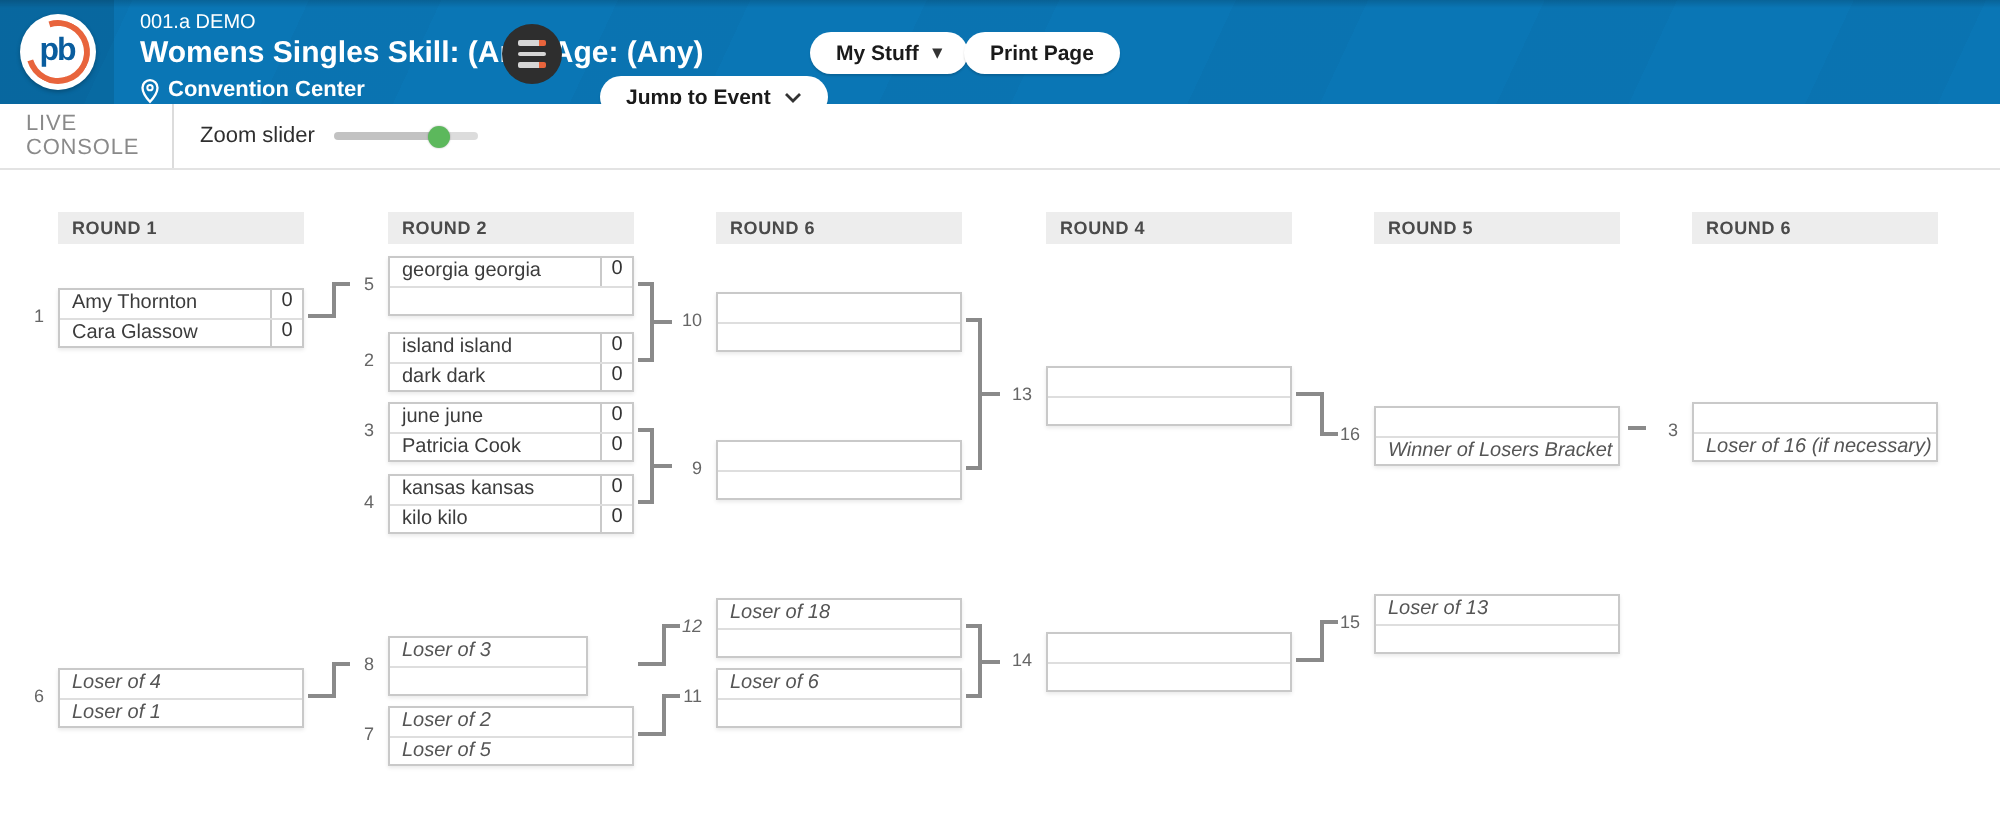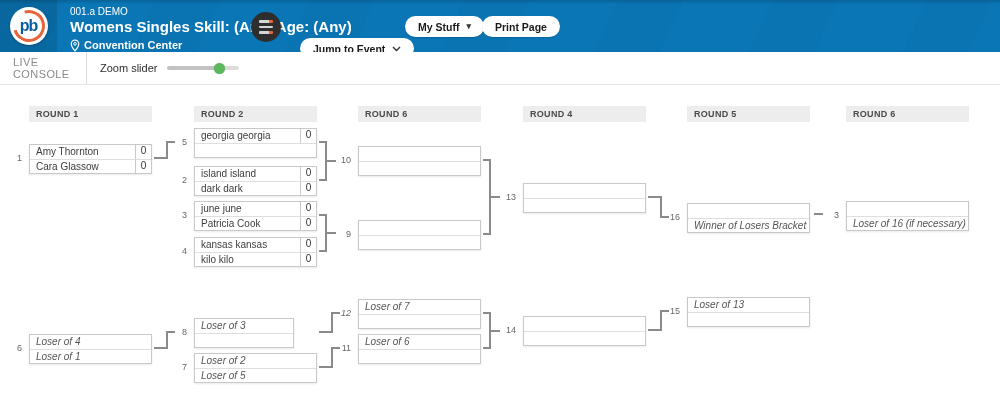--- a/index.html
+++ b/index.html
@@ -157,21 +157,21 @@
         <div class="slot"></div>
         <div class="slot"></div>
       </div>
       <div class="mnum" style="left: 336px; top: 155px;">10</div>
       <div class="match" style="left: 358px; top: 220px; width: 123px;">
         <div class="slot"></div>
         <div class="slot"></div>
       </div>
       <div class="mnum" style="left: 336px; top: 229px;">9</div>
       <div class="match" style="left: 358px; top: 299px; width: 123px;">
-        <div class="slot italic"><span>Loser of 7</span></div>
+        <div class="slot italic"><span>Loser of 18</span></div>
         <div class="slot"></div>
       </div>
       <div class="mnum" style="left: 336px; top: 308px; font-style: italic;">12</div>
       <div class="match" style="left: 358px; top: 334px; width: 123px;">
         <div class="slot italic"><span>Loser of 6</span></div>
         <div class="slot"></div>
       </div>
       <div class="mnum" style="left: 336px; top: 343px;">11</div>
       <div class="match" style="left: 523px; top: 183px; width: 123px;">
         <div class="slot"></div>

